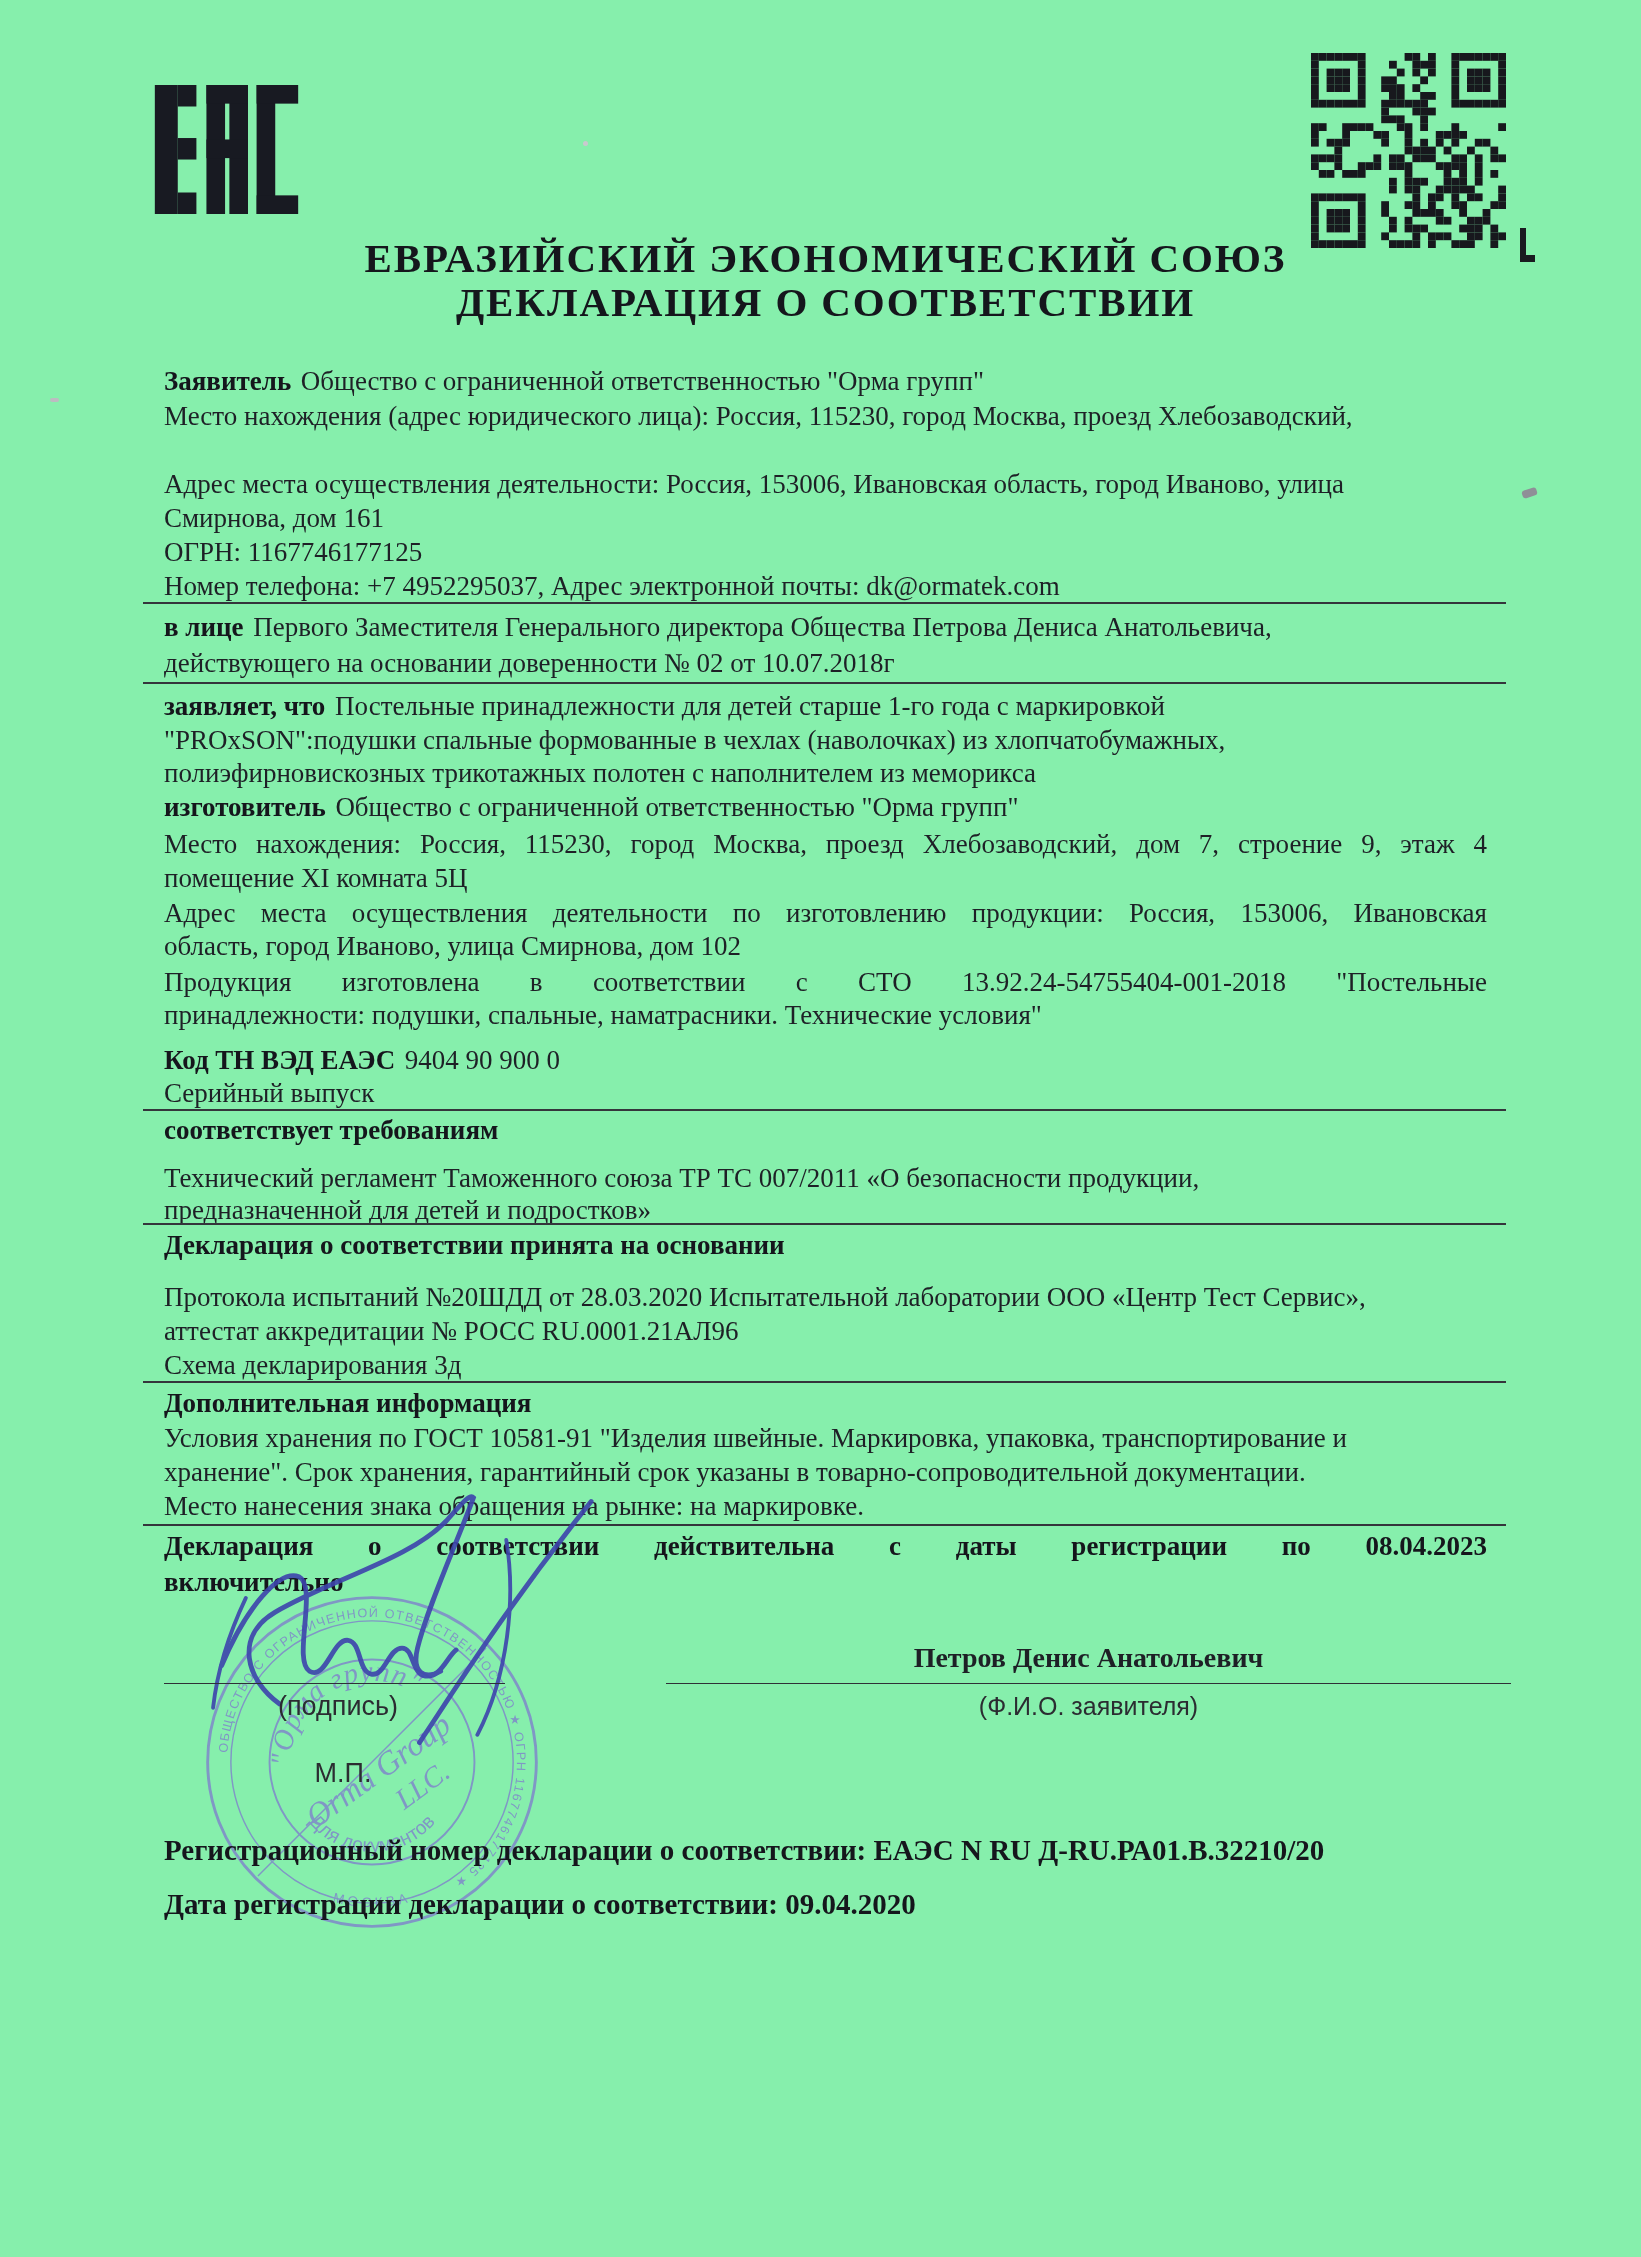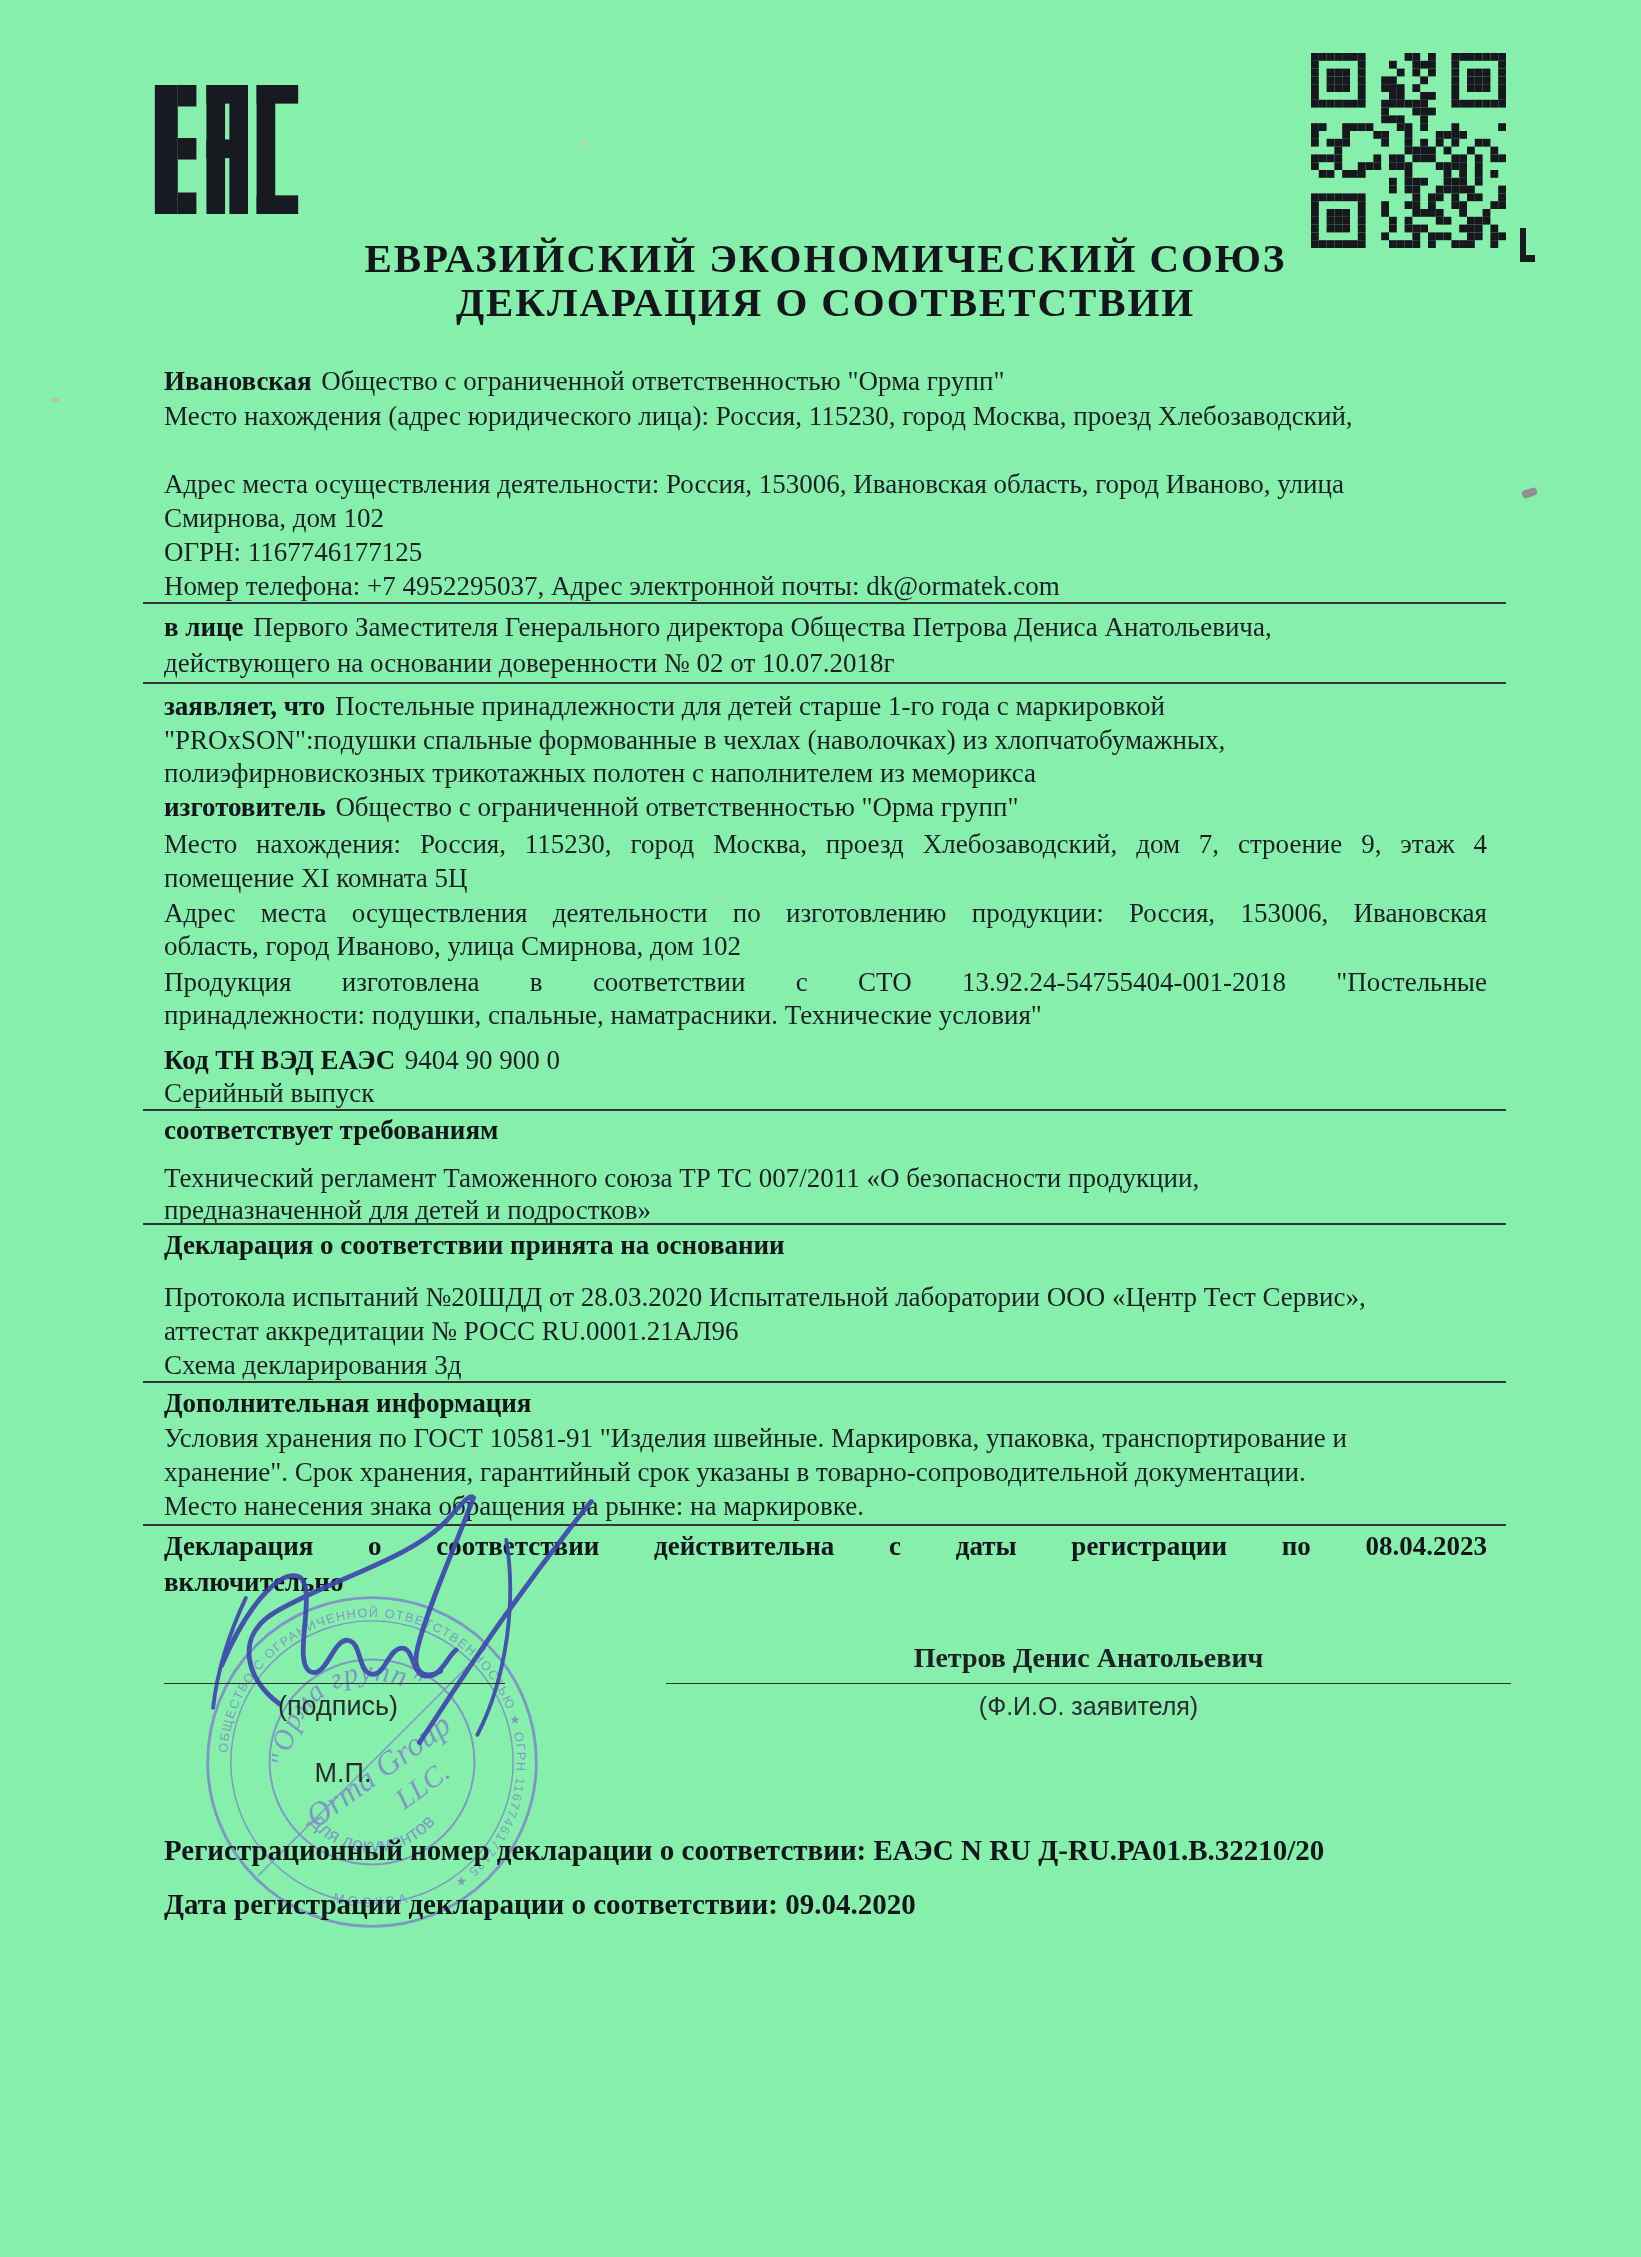--- a/index.html
+++ b/index.html
@@ -332,25 +332,25 @@
   <div class="art" style="left:1520px;top:228px;width:5.8px;height:33px;"></div>
   <div class="art" style="left:1520px;top:255px;width:15.4px;height:6.8px;"></div>
   <div class="speck" style="left:1522px;top:489px;width:14.5px;height:7.7px;background:#8f8f97;transform:rotate(-18deg);"></div>
   <div class="speck" style="left:50px;top:398px;width:8.7px;height:3.9px;background:#bcbcc1;"></div>
   <div class="speck" style="left:583px;top:141px;width:4.8px;height:4.8px;background:#c9c9ce;"></div>
 
   <div class="title" style="top:234px;">ЕВРАЗИЙСКИЙ ЭКОНОМИЧЕСКИЙ СОЮЗ</div>
   <div class="title" style="top:278px;">ДЕКЛАРАЦИЯ О СООТВЕТСТВИИ</div>
 
   <div class="ln" style="top:365px;">
-    <b>Ивановская</b><span>Общество с ограниченной ответственностью "Орма групп"</span>
+    <b>Заявитель</b><span>Общество с ограниченной ответственностью "Орма групп"</span>
   </div>
   <div class="ln" style="top:400px;">Место нахождения (адрес юридического лица): Россия, 115230, город Москва, проезд Хлебозаводский,</div>
   <div class="ln" style="top:468px;">Адрес места осуществления деятельности: Россия, 153006, Ивановская область, город Иваново, улица</div>
-  <div class="ln" style="top:502px;">Смирнова, дом 102</div>
+  <div class="ln" style="top:502px;">Смирнова, дом 161</div>
   <div class="ln" style="top:536px;">ОГРН: 1167746177125</div>
   <div class="ln" style="top:570px;">Номер телефона: +7 4952295037, Адрес электронной почты: dk@ormatek.com</div>
   <div class="rule" style="top:602px;"></div>
 
   <div class="ln" style="top:611px;">
     <b>в лице</b><span>Первого Заместителя Генерального директора Общества Петрова Дениса Анатольевича,</span>
   </div>
   <div class="ln" style="top:647px;">действующего на основании доверенности № 02 от 10.07.2018г</div>
   <div class="rule" style="top:682px;"></div>
 

